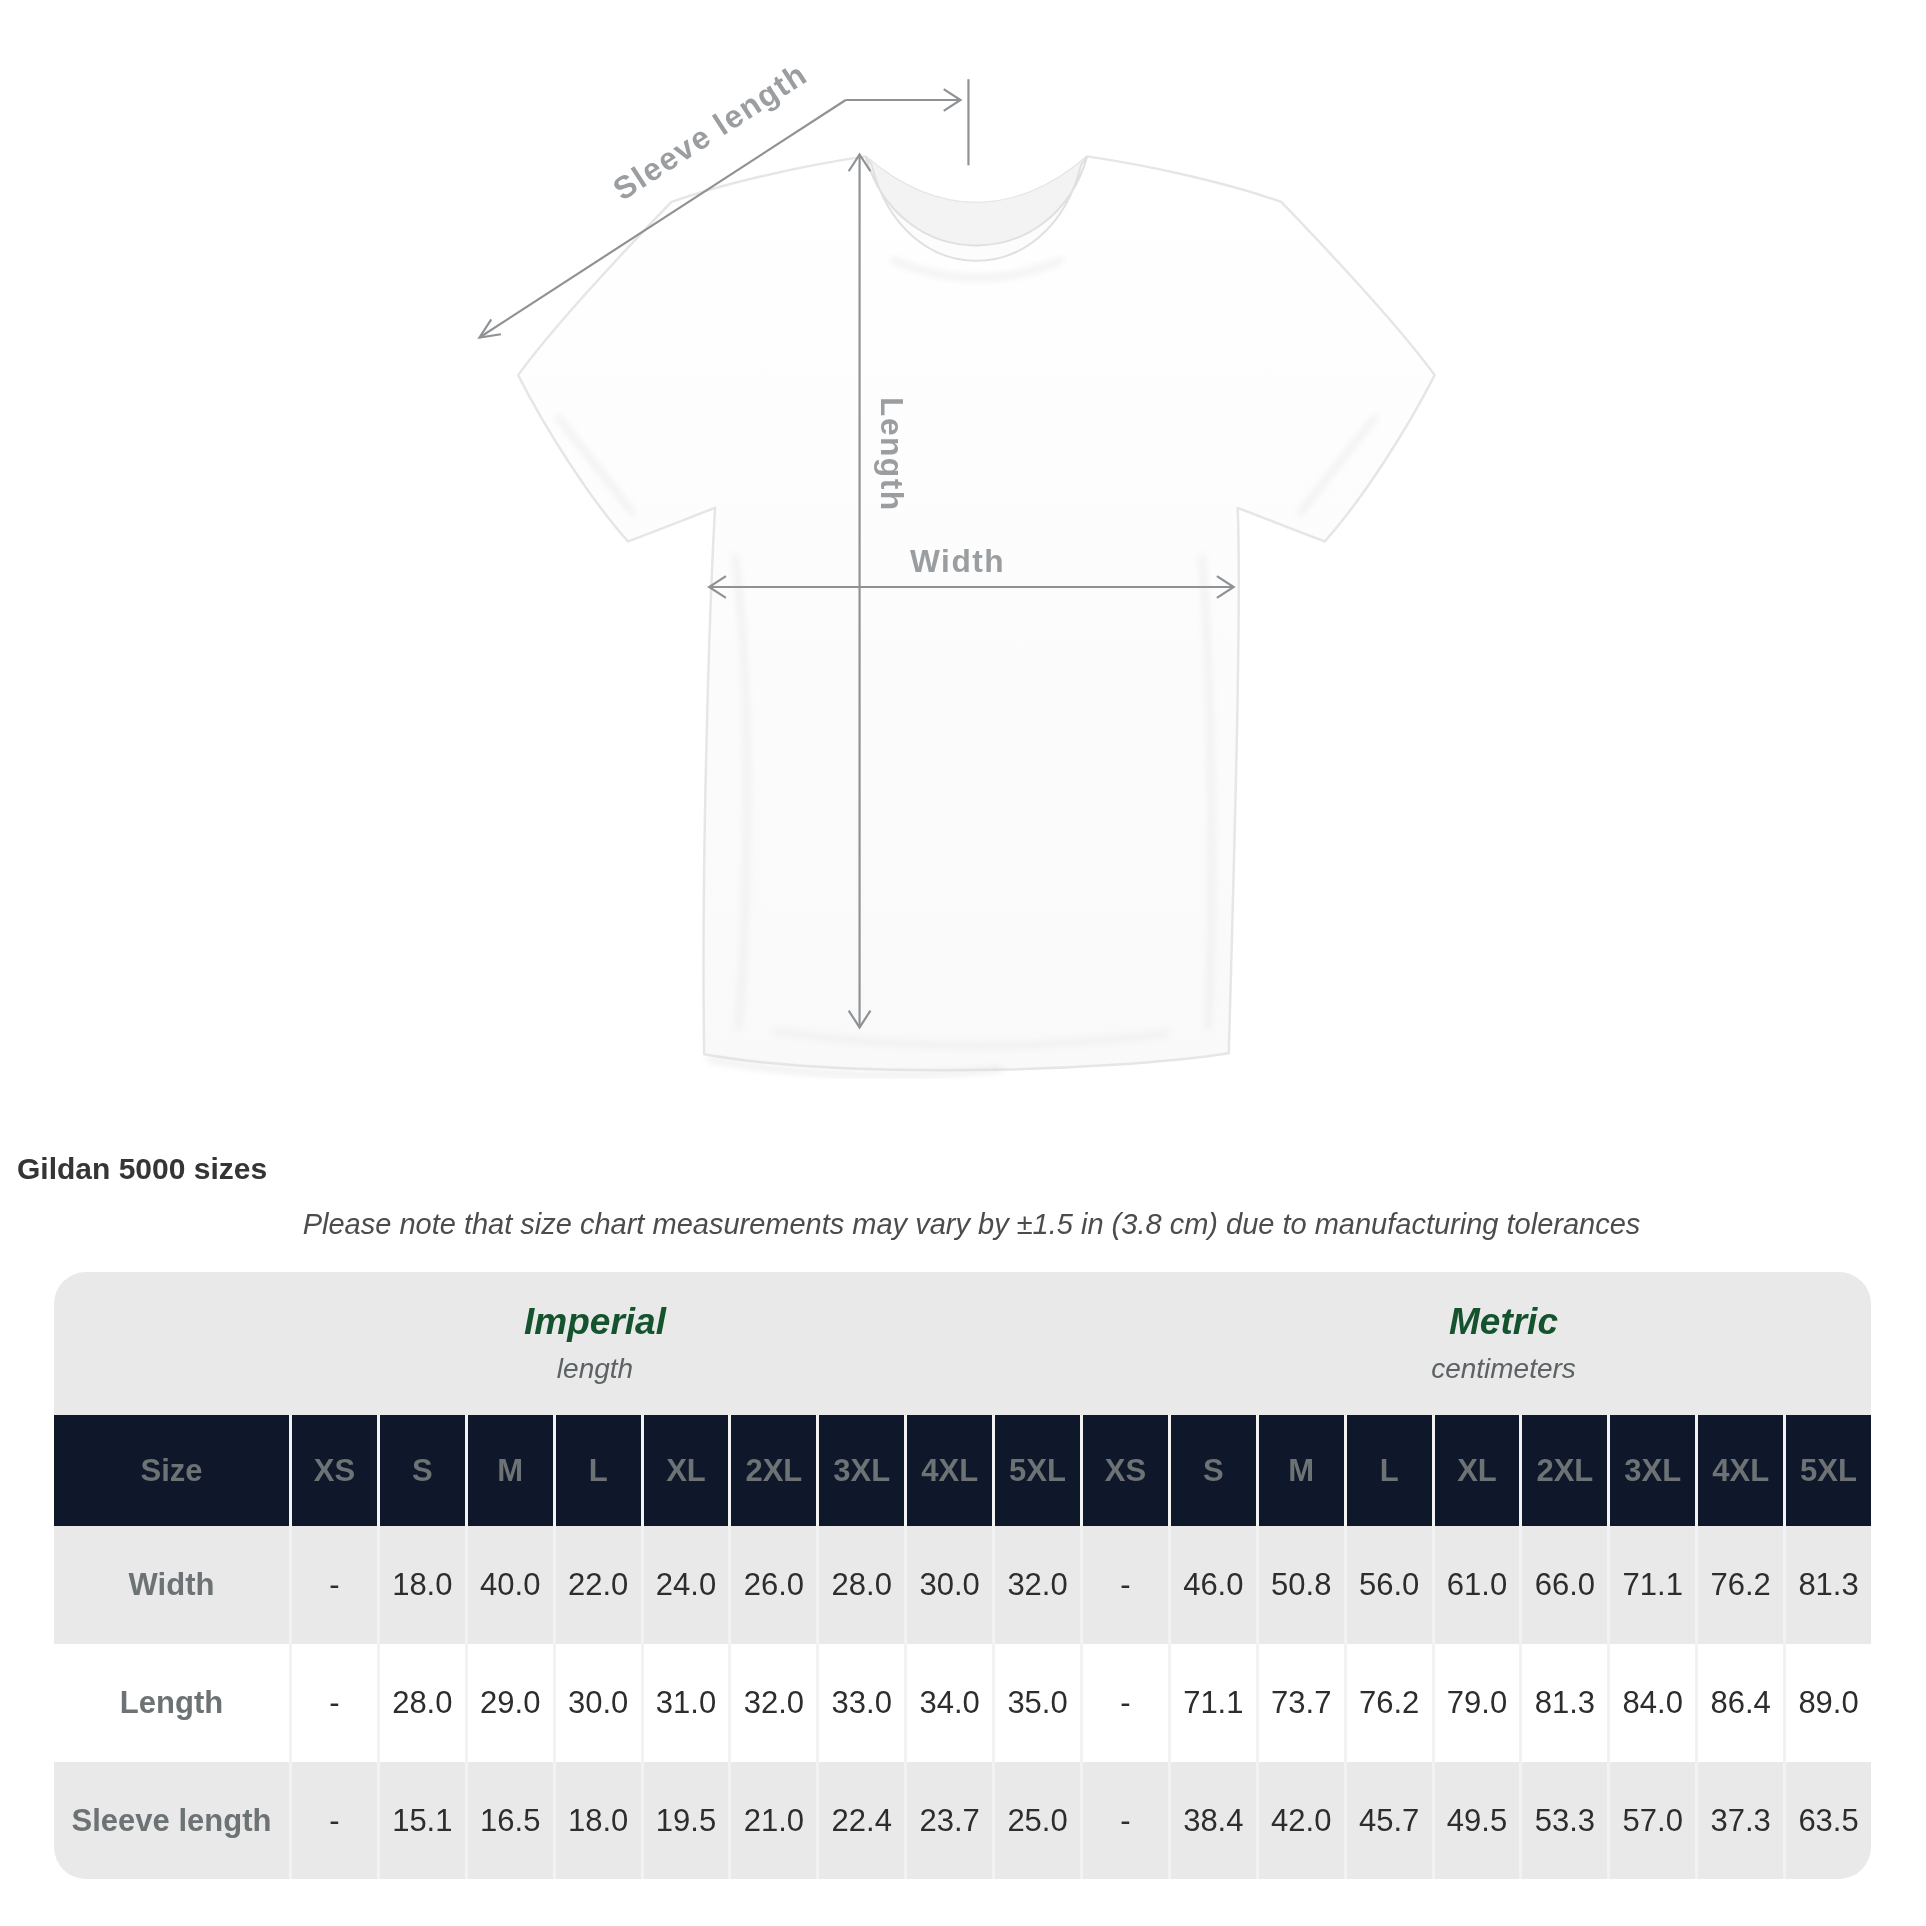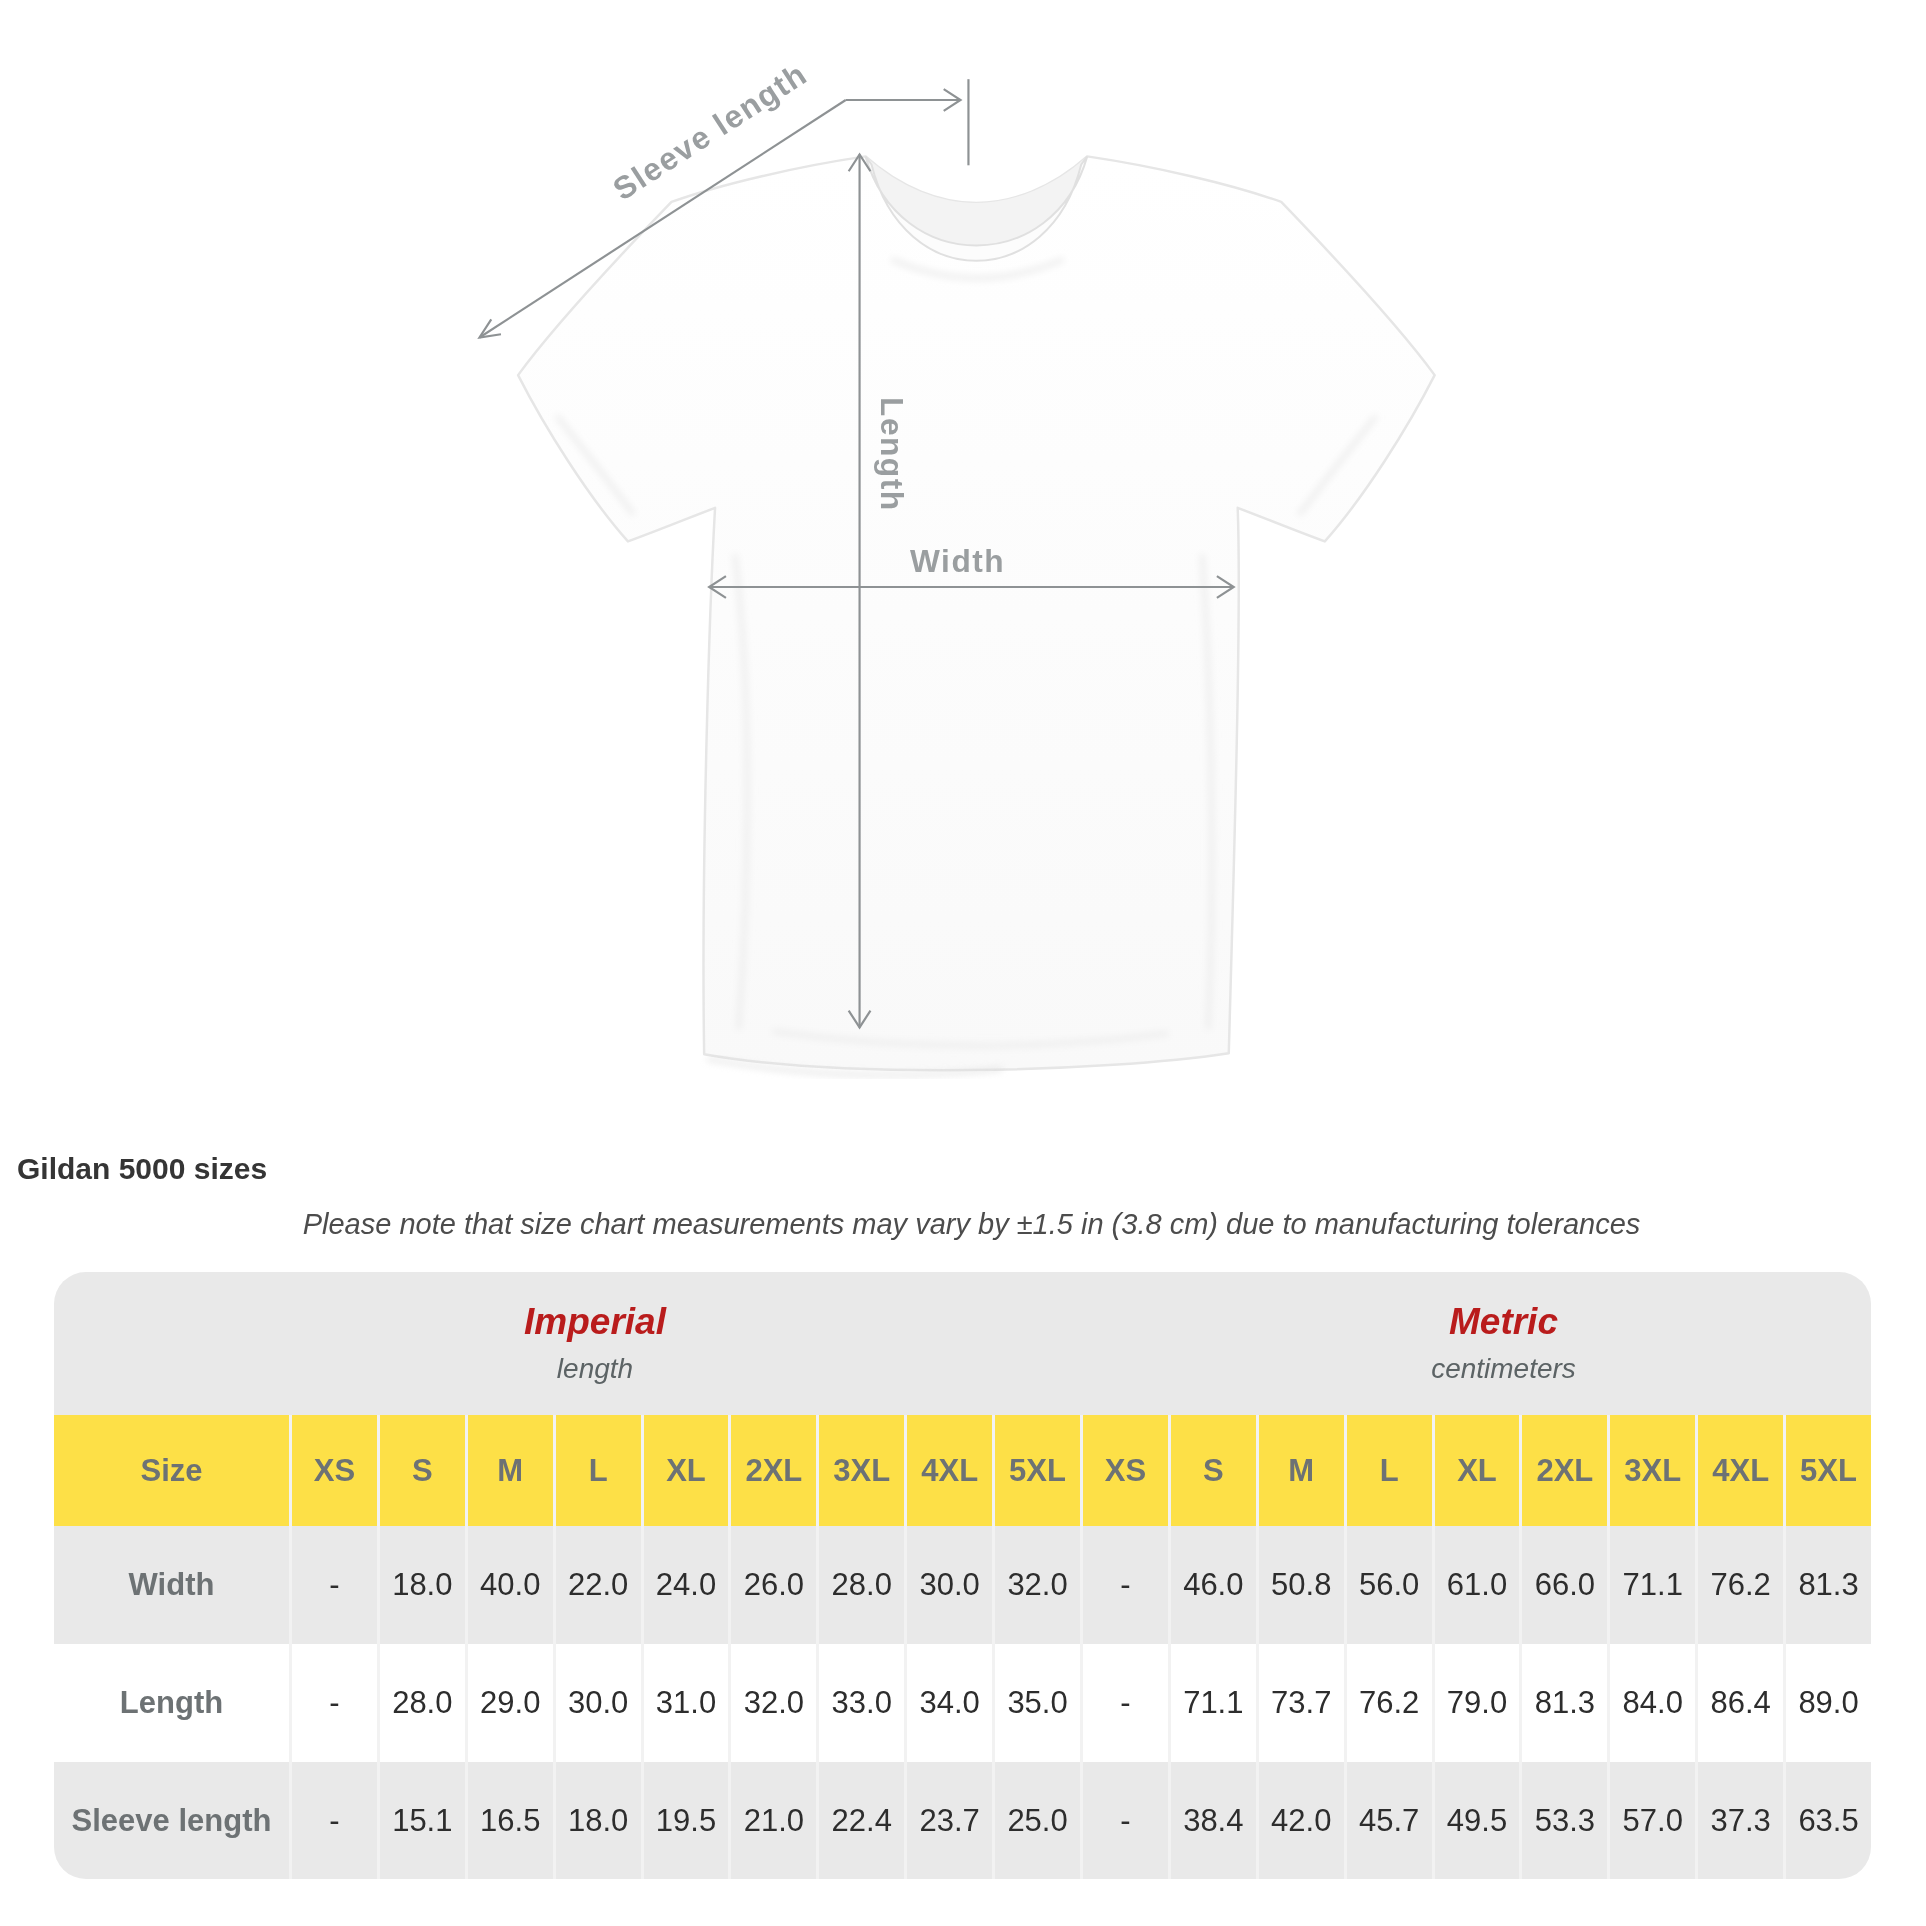--- a/index.html
+++ b/index.html
@@ -65,34 +65,34 @@
     display: flex;
     flex-direction: column;
     align-items: center;
     justify-content: center;
     transform: translateX(28px);
   }
   .band-title {
     font-size: 37px;
     font-weight: bold;
     font-style: italic;
-    color: #b91c1c;
+    color: #14532d;
     line-height: 1.1;
   }
   .band-unit {
     font-size: 28px;
     font-style: italic;
     color: #5c6365;
     margin-top: 10px;
   }
   .t-row {
     display: grid;
     grid-template-columns: 235px repeat(18, 1fr);
   }
-  .r-size   { height: 111px; background: #fde047; }
+  .r-size   { height: 111px; background: #0f172a; }
   .r-gray   { height: 118px; background: #e9e9e9; }
   .r-white  { height: 118px; background: #ffffff; }
   .cell {
     display: flex;
     align-items: center;
     justify-content: center;
     font-size: 31px;
     color: #2d2d2d;
     overflow: hidden;
   }

